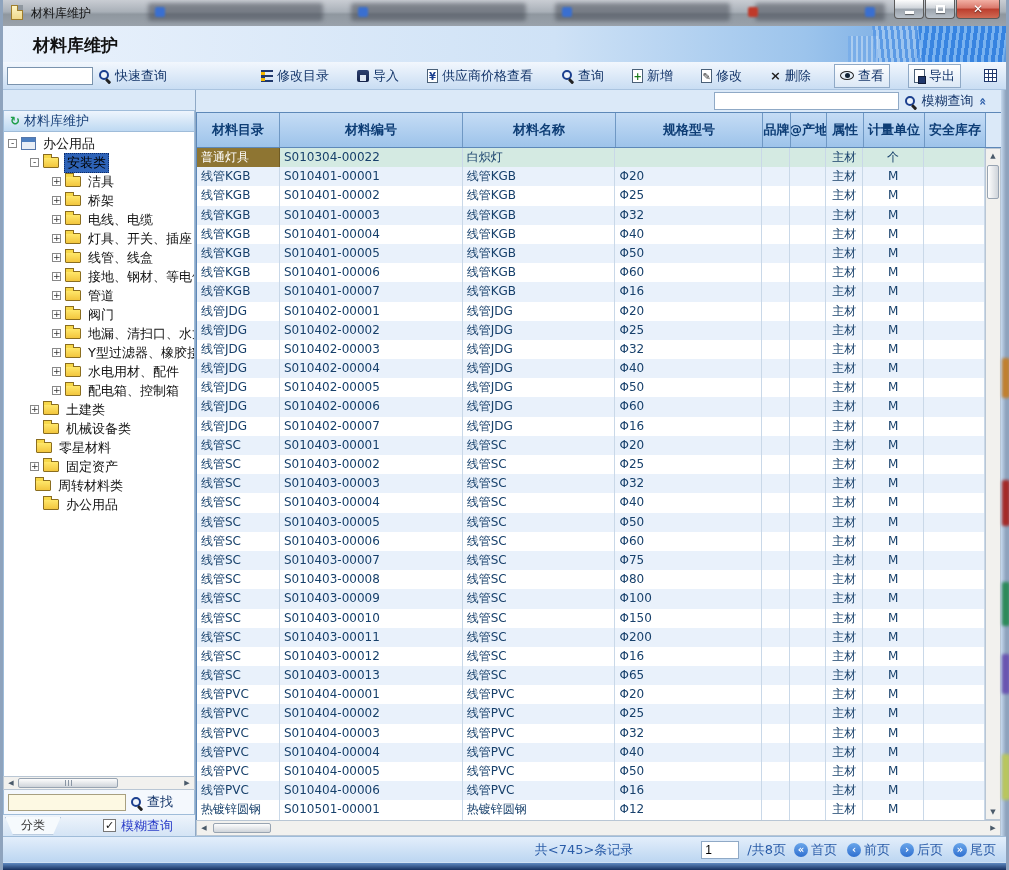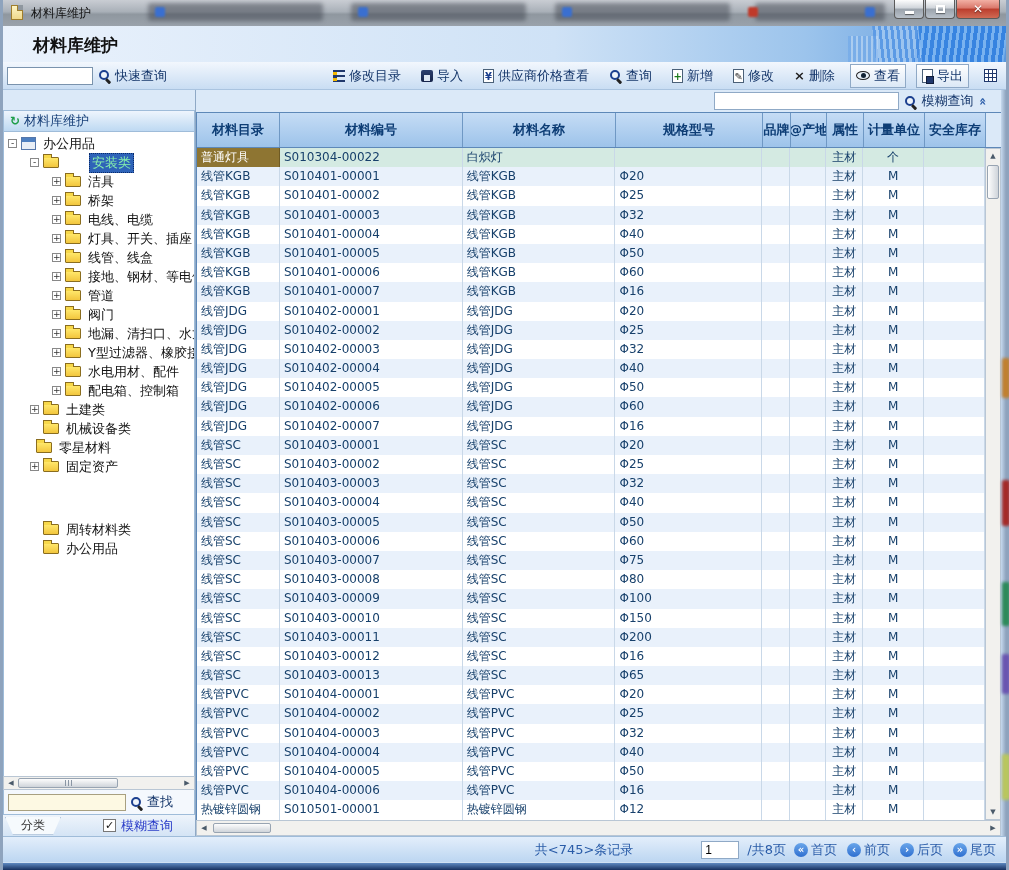--- a/index.html
+++ b/index.html
@@ -38,21 +38,21 @@
   .bld2 { right:86px; width:46px; background:
       repeating-linear-gradient(to right,#4c90e4 0 3px,#a9cdf4 3px 6px); transform:skewX(6deg); opacity:.7; }
   .bld3 { right:128px; width:30px; top:10px; background:
       repeating-linear-gradient(to right,#6aa4e8 0 3px,#c4dcf6 3px 5px); opacity:.55; }
 
   
   .toolbar { position:relative; height:28px; display:flex; align-items:center;
     background:linear-gradient(#f2f7fd,#c9ddf3); border-bottom:1px solid #aac4e0; padding:0 4px; }
   .quick-input { width:86px; height:18px; border:1px solid #7a93ad; background:#fff; font-size:12px; padding:0 3px; }
   .tb-text { font-size:13px; color:#16376b; margin:0 4px; white-space:nowrap; }
-  .tb-right { margin-left:auto; display:flex; align-items:center; gap:10px; }
+  .tb-right { margin-left:auto; display:flex; align-items:center; gap:18px; }
   .tb-btn { display:flex; align-items:center; gap:4px; padding:2px 5px; cursor:default;
     font-size:13px; color:#16376b; white-space:nowrap; }
   .tb-btn.boxed { border:1px solid #8fa9c6; background:linear-gradient(#ffffff,#dbe8f6); }
 
   
   .mag-icon { position:relative; width:13px; height:13px; display:inline-block; flex:0 0 13px; }
   .mag-icon::before { content:""; position:absolute; left:1px; top:1px; width:6px; height:6px;
     border:2px solid #1b3f8f; border-radius:50%; background:#eef4fb; }
   .mag-icon::after { content:""; position:absolute; left:9px; top:9px; width:6px; height:3px;
     background:#222; transform:rotate(45deg); transform-origin:0 0; border-radius:1px; }
@@ -95,21 +95,21 @@
     text-align:center; color:#333; margin-right:4px; flex:0 0 9px; }
   .exp-sp { width:13px; flex:0 0 13px; }
   .folder-icon { width:16px; height:11px; background:linear-gradient(#ffe76a,#f2c63e);
     border:1px solid #8a6d1f; border-radius:1px; position:relative; margin-right:5px; flex:0 0 16px; }
   .folder-icon::before { content:""; position:absolute; top:-4px; left:-1px; width:7px; height:3px;
     background:#f7d84a; border:1px solid #8a6d1f; border-bottom:none; }
   .root-icon { width:15px; height:13px; background:#e8eef6; border:1px solid #5577aa; position:relative;
     margin-right:5px; flex:0 0 15px; }
   .root-icon::before { content:""; position:absolute; left:0; right:0; top:0; height:4px; background:#4d7fc0; }
   .tree-label { padding:0 2px; }
-  .tree-label.sel { background:#2e63b8; color:#86efac; border:1px dotted #0a2a6a;margin-left:25px; }
+  .tree-label.sel { background:#2e63b8; color:#000000; border:1px dotted #0a2a6a; }
   .side-hscroll { height:14px; background:#f2f1ee; border:1px solid #b9c6d4; display:flex; align-items:center; }
   .side-find { height:24px; background:#f4f8fd; border-left:1px solid #9fbcd9; border-right:1px solid #9fbcd9;
     display:flex; align-items:center; gap:4px; padding:0 4px; }
   .find-input { width:118px; height:17px; background:#fdf9e3; border:1px solid #a8a080; font-size:12px; }
   .find-label { font-size:13px; color:#16376b; }
   .side-tabs { height:22px; display:flex; align-items:center; background:linear-gradient(#eef4fb,#d4e4f5);
     border-top:1px solid #9fbcd9; padding:0 2px; }
   .cat-tab { width:56px; height:18px; background:#f6fafd; border:1px solid #8fa9c6; border-top:none;
     clip-path:polygon(0 0,100% 0,86% 100%,14% 100%); text-align:center; font-size:12px; color:#333; line-height:17px; }
   .chk { width:13px; height:13px; border:1px solid #777; background:#fff; margin-left:42px;
@@ -341,21 +341,21 @@
           <div class="tree-row" style="padding-left: 19px;">
             <span class="exp-sp"></span>
             <span class="folder-icon"></span>
             <span class="tree-label">零星材料</span>
           </div>
           <div class="tree-row" style="padding-left: 26px;">
             <span class="expander">+</span>
             <span class="folder-icon"></span>
             <span class="tree-label">固定资产</span>
           </div>
-          <div class="tree-row" style="padding-left: 26px; margin-top: 44px;">
+          <div class="tree-row" style="padding-left: 18px;">
             <span class="exp-sp"></span>
             <span class="folder-icon"></span>
             <span class="tree-label">周转材料类</span>
           </div>
           <div class="tree-row" style="padding-left: 26px;">
             <span class="exp-sp"></span>
             <span class="folder-icon"></span>
             <span class="tree-label">办公用品</span>
           </div>
         </div>

